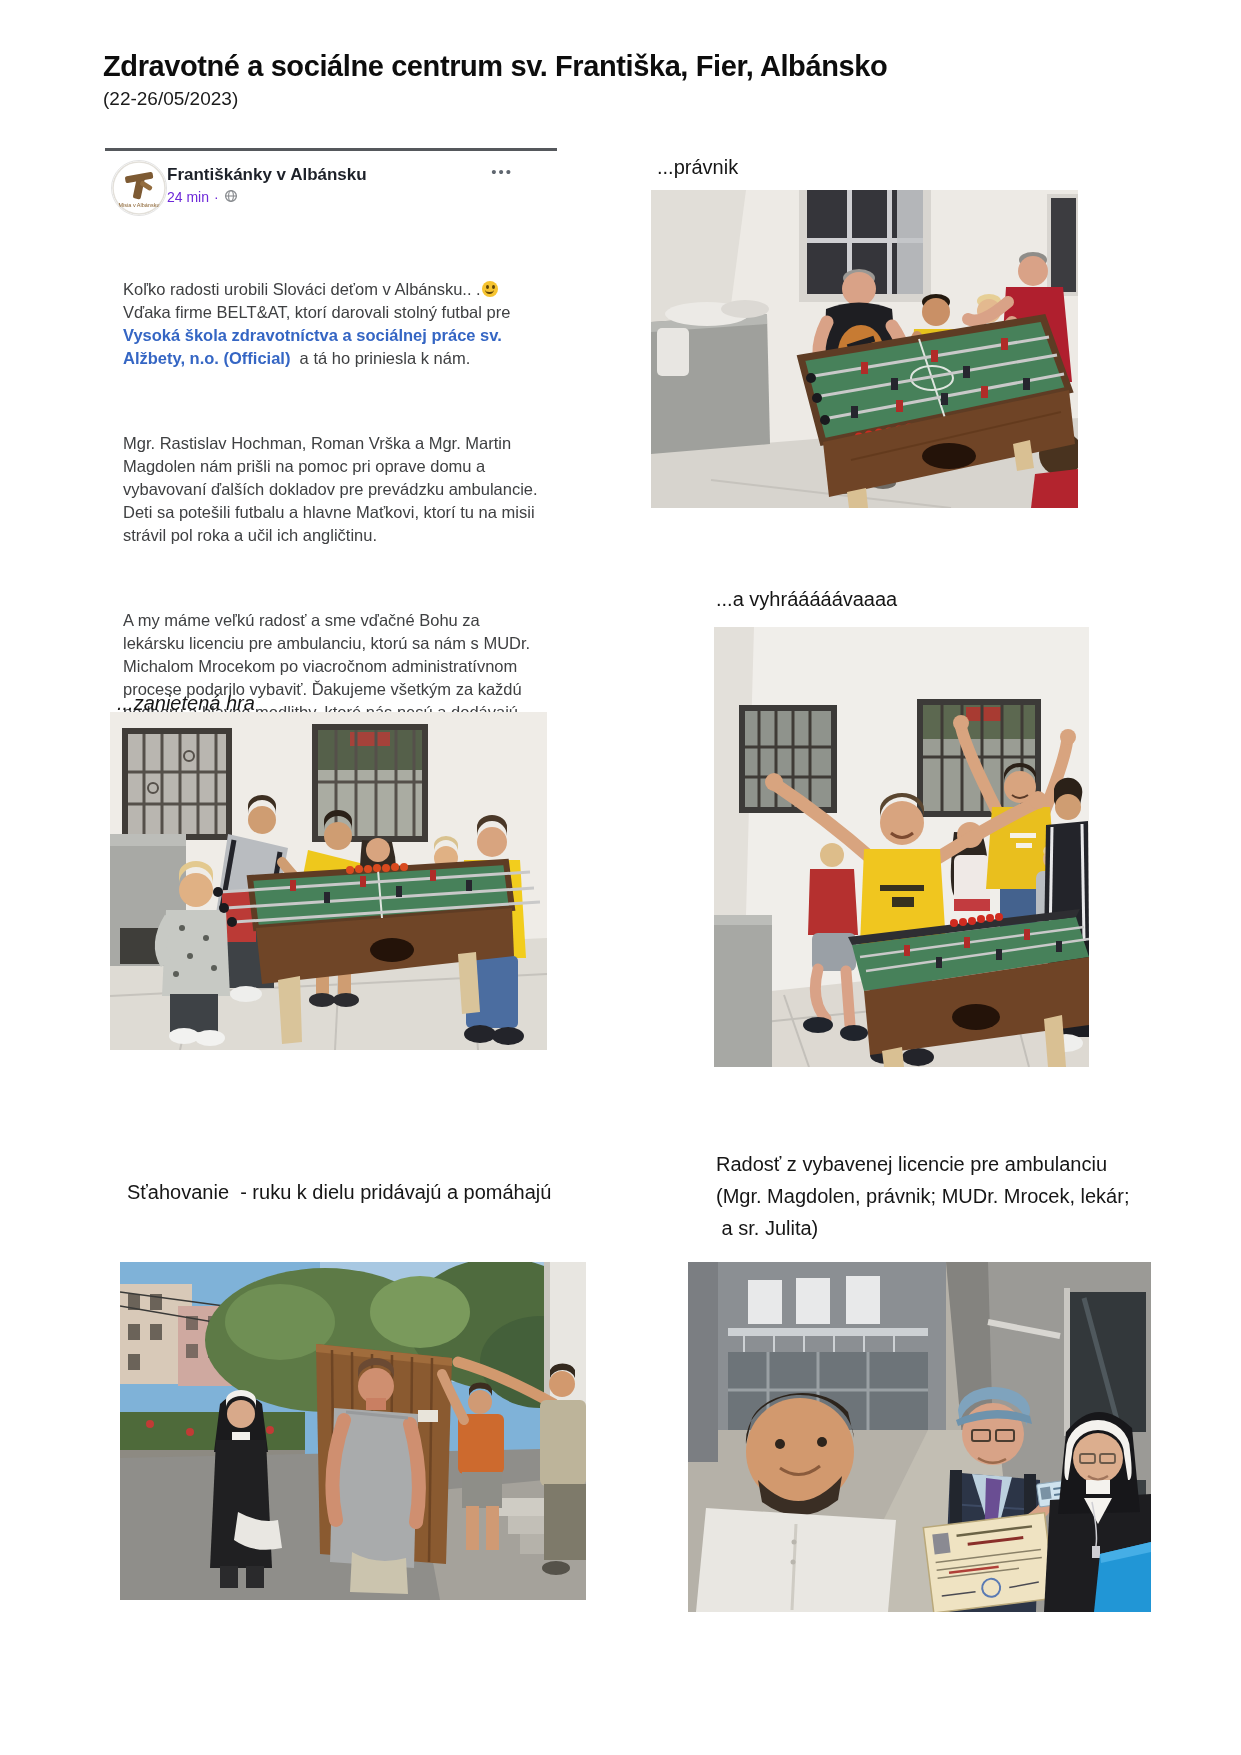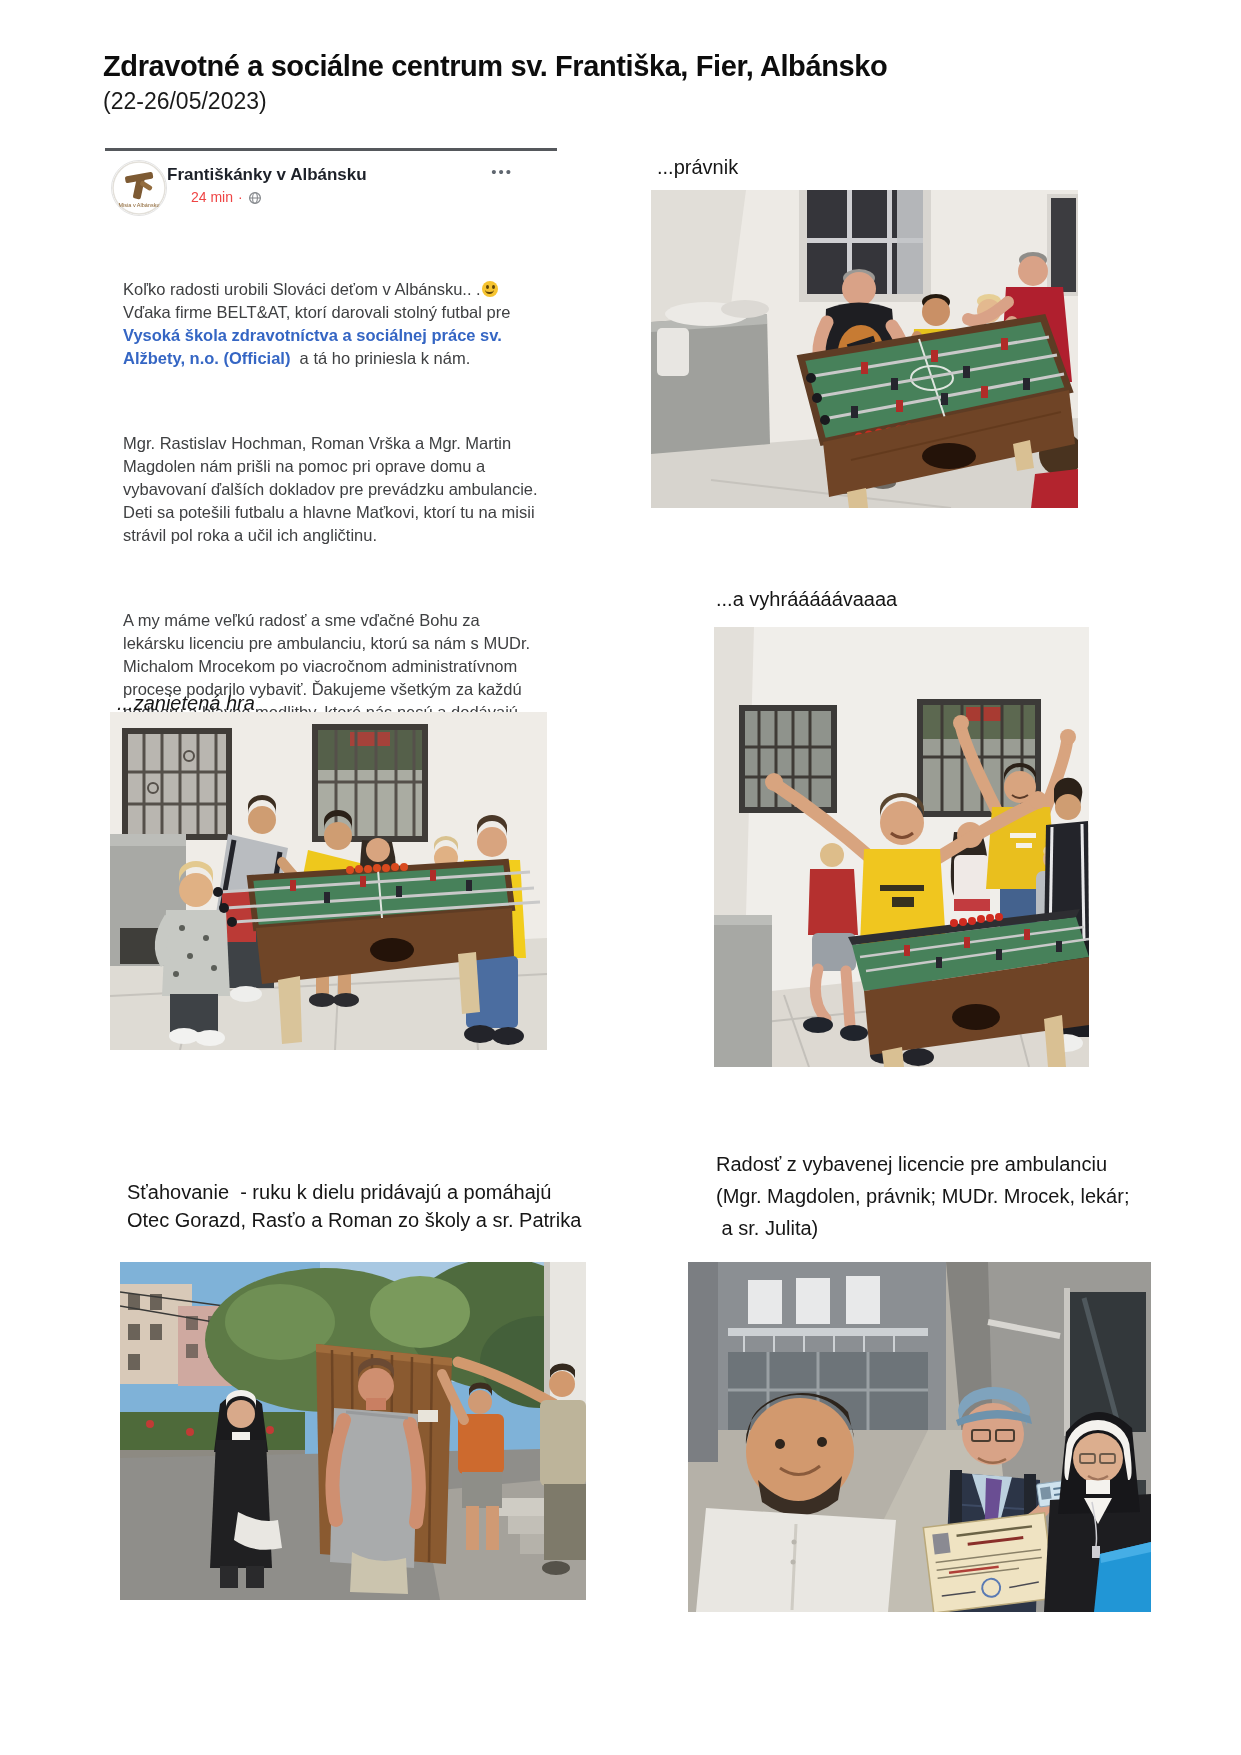--- a/index.html
+++ b/index.html
@@ -1,26 +1,26 @@
 <!DOCTYPE html>
 <html><head>
 <meta charset="utf-8">
 <style>
   html,body{margin:0;padding:0;background:#ffffff;}
   .page{position:relative;width:1241px;height:1673px;background:#fff;overflow:hidden;
         font-family:"Liberation Sans","DejaVu Sans",sans-serif;color:#111;}
   .abs{position:absolute;}
   .title{left:103px;top:50px;font-size:29px;font-weight:700;letter-spacing:-0.4px;color:#0d0d0d;}
-  .daterange{left:103px;top:88px;font-size:23px;color:#1a1a1a;}
+  .daterange{left:103px;top:88px;font-size:19px;color:#1a1a1a;}
   .fbpost{left:105px;top:148px;width:452px;}
   .fbdivider{width:100%;height:3px;background:#55585c;}
   .fbheader{display:flex;padding:9px 0 0 6px;position:relative;}
   .avatar{width:54px;height:54px;border-radius:50%;border:1px solid #e2e2e2;background:#fff;flex:0 0 auto;}
   .fbname{font-size:17px;font-weight:700;color:#1d2129;padding-top:5px;}
-  .fbmeta{font-size:14px;color:#ef4444;margin-top:4px;display:flex;align-items:flex-end;gap:5px;margin-left:24px;}
+  .fbmeta{font-size:14px;color:#6d28d9;margin-top:4px;display:flex;align-items:flex-start;gap:5px;}
   .fbmenu{position:absolute;right:44px;top:12px;font-size:15px;color:#606770;letter-spacing:2px;}
   .fbtext{margin-top:8px;padding-left:10px;width:432px;font-size:16.5px;line-height:23px;color:#3f4042;white-space:pre-wrap;}
   .fbtext p{margin:8px;}
   .fblink{color:#3566c4;font-weight:700;}
   .emoji{display:inline-block;width:16px;height:16px;border-radius:50%;background:#f7c430;position:relative;vertical-align:-2px;margin:0 1px;}
   .emoji::before{content:"";position:absolute;left:4px;top:4px;width:3px;height:4px;border-radius:50%;
                  background:#5f4508;box-shadow:6px 0 0 #5f4508;}
   .emoji::after{content:"";position:absolute;left:3px;top:5px;width:9px;height:6px;
                 border-bottom:2px solid #5f4508;border-radius:0 0 9px 9px;}
   .caption{font-size:20px;color:#161616;white-space:pre-wrap;}
@@ -443,21 +443,20 @@
         <polygon points="146,216 402,196 404,244 152,272" fill="#6f4527"></polygon>
         <ellipse cx="282" cy="238" rx="22" ry="12" fill="#241309"></ellipse>
         <polygon points="168,268 190,264 192,330 172,332" fill="#d9c49a"></polygon>
         <polygon points="348,242 366,240 370,300 352,302" fill="#d9c49a"></polygon>
       </g>
     </svg>
   </div>
 
   <div class="abs caption-lines" style="left:127px;top:1178px;font-size:20px;line-height:28px;color:#161616;">
     <div>Sťahovanie  - ruku k dielu pridávajú a pomáhajú</div>
-    <div>Otec Gorazd, Rasťo a Roman zo školy a sr. Patrika</div>
   </div>
 
   <div class="abs caption-lines" style="left:716px;top:1148px;font-size:20px;line-height:32px;color:#161616;">
     <div>Radosť z vybavenej licencie pre ambulanciu</div>
     <div>(Mgr. Magdolen, právnik; MUDr. Mrocek, lekár;</div>
     <div> a sr. Julita)</div>
   </div>
 
   <div class="abs photo" style="left:120px;top:1262px;width:466px;height:338px;" role="img" aria-label="Nun and three men carrying a large wooden wardrobe outdoors">
     <svg viewBox="0 0 466 338">

